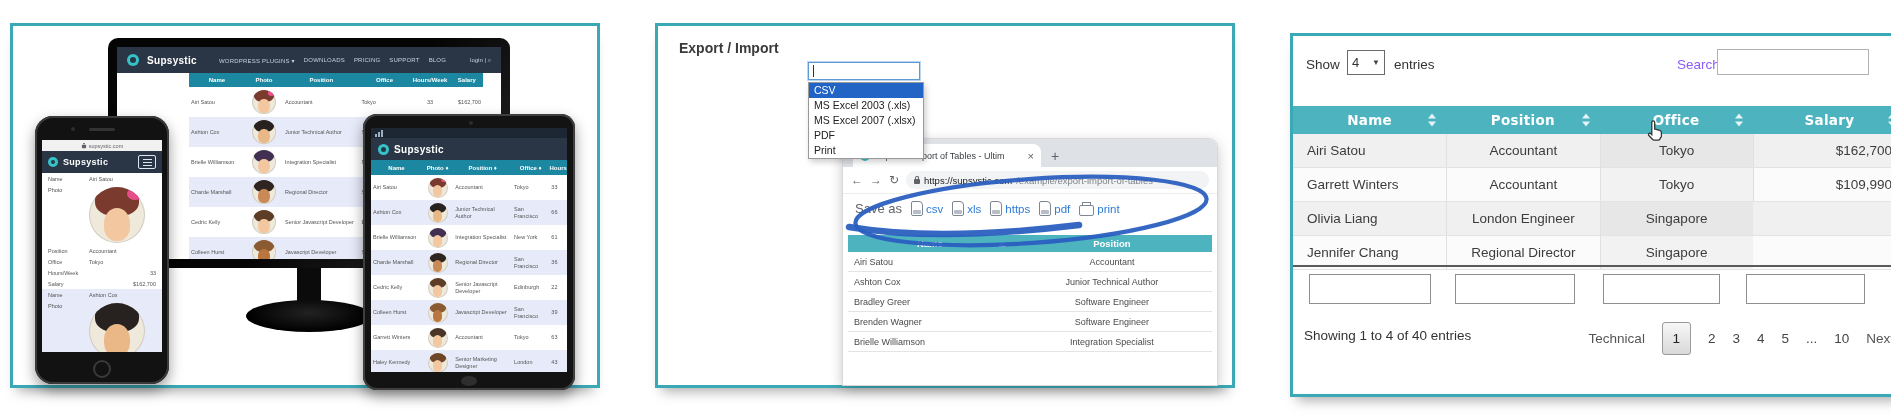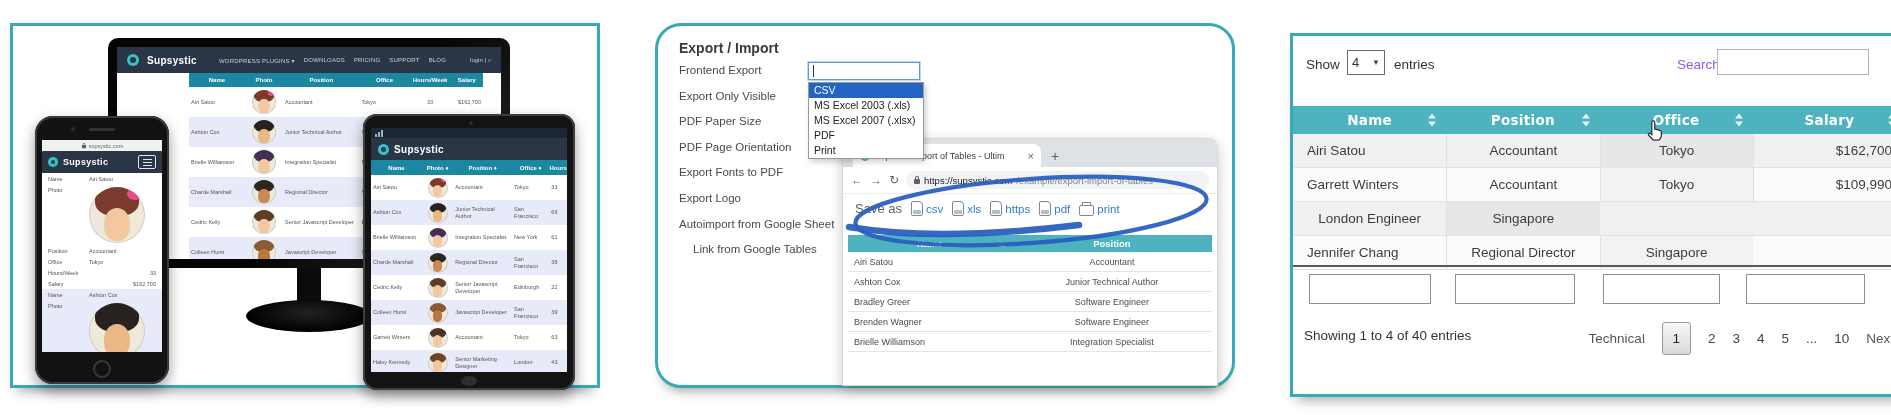--- a/index.html
+++ b/index.html
@@ -1,21 +1,21 @@
 <!DOCTYPE html>
 <html><head>
 <meta charset="utf-8">
 <style>
   html,body{margin:0;padding:0;background:#fff;}
   .stage{position:relative;width:1891px;height:415px;background:#fff;overflow:hidden;
          font-family:"Liberation Sans","DejaVu Sans",sans-serif;color:#333;}
   .panel{position:absolute;background:#fff;border:3px solid #3ba8b6;
          box-shadow:0 10px 12px -7px rgba(0,0,0,.35);}
   #panel-left{left:10px;top:23px;width:584px;height:359px;}
-  #panel-mid{left:655px;top:23px;width:574px;height:359px;border-radius:26px;}
+  #panel-mid{left:655px;top:23px;width:574px;height:359px;}
   #panel-right{left:1290px;top:33px;width:585px;height:358px;padding-left:28px;}
 
   
   .monitor{position:absolute;left:95px;top:12px;width:402px;height:230px;border-radius:10px;
            background:linear-gradient(130deg,#050505 55%,#2e2e2e);padding:9px;box-sizing:border-box;z-index:1;}
   .m-screen{width:100%;height:100%;background:#fff;overflow:hidden;position:relative;}
   .m-nav{height:26px;background:#2a3645;display:flex;align-items:center;padding:0 10px;gap:8px;}
   .logo-dot{width:12px;height:12px;border-radius:50%;background:#35c3c9;position:relative;flex:none;}
   .logo-dot::after{content:"";position:absolute;inset:3px;border-radius:50%;background:#2a3645;}
   .brand{color:#fff;font-size:10px;font-weight:bold;letter-spacing:.3px;}
@@ -450,30 +450,20 @@
               <div class="t-cell tc4">43</div>
             </div>
           </div>
       </div>
       <span class="t-home"></span>
     </div>
   </div>
 
   <div class="panel" id="panel-mid">
     <div class="mid-title">Export / Import</div>
-    <div class="settings" id="mid-settings">
-        <div class="setting-row">Frontend Export</div>
-        <div class="setting-row">Export Only Visible</div>
-        <div class="setting-row">PDF Paper Size</div>
-        <div class="setting-row">PDF Page Orientation</div>
-        <div class="setting-row">Export Fonts to PDF</div>
-        <div class="setting-row">Export Logo</div>
-        <div class="setting-row">Autoimport from Google Sheet</div>
-        <div class="setting-row indent">Link from Google Tables</div>
-      </div>
 
     <div class="dd-input"><span style="border-left:1px solid #333">​</span></div>
     <div class="dd-list" id="dd-list">
         <div class="dd-item selected">CSV</div>
         <div class="dd-item">MS Excel 2003 (.xls)</div>
         <div class="dd-item">MS Excel 2007 (.xlsx)</div>
         <div class="dd-item">PDF</div>
         <div class="dd-item">Print</div>
       </div>
 
@@ -581,20 +571,21 @@
             <div class="rp-td c2">Tokyo</div>
             <div class="rp-td c3">$162,700</div>
           </div>
           <div class="rp-row even">
             <div class="rp-td c0">Garrett Winters</div>
             <div class="rp-td c1">Accountant</div>
             <div class="rp-td c2">Tokyo</div>
             <div class="rp-td c3">$109,990</div>
           </div>
           <div class="rp-row odd">
+            <div class="rp-td c0">Olivia Liang</div>
             <div class="rp-td c1">London Engineer</div>
             <div class="rp-td c2">Singapore</div>
           </div>
           <div class="rp-row even">
             <div class="rp-td c0">Jennifer Chang</div>
             <div class="rp-td c1">Regional Director</div>
             <div class="rp-td c2">Singapore</div>
           </div>
         </div>
     </div>

